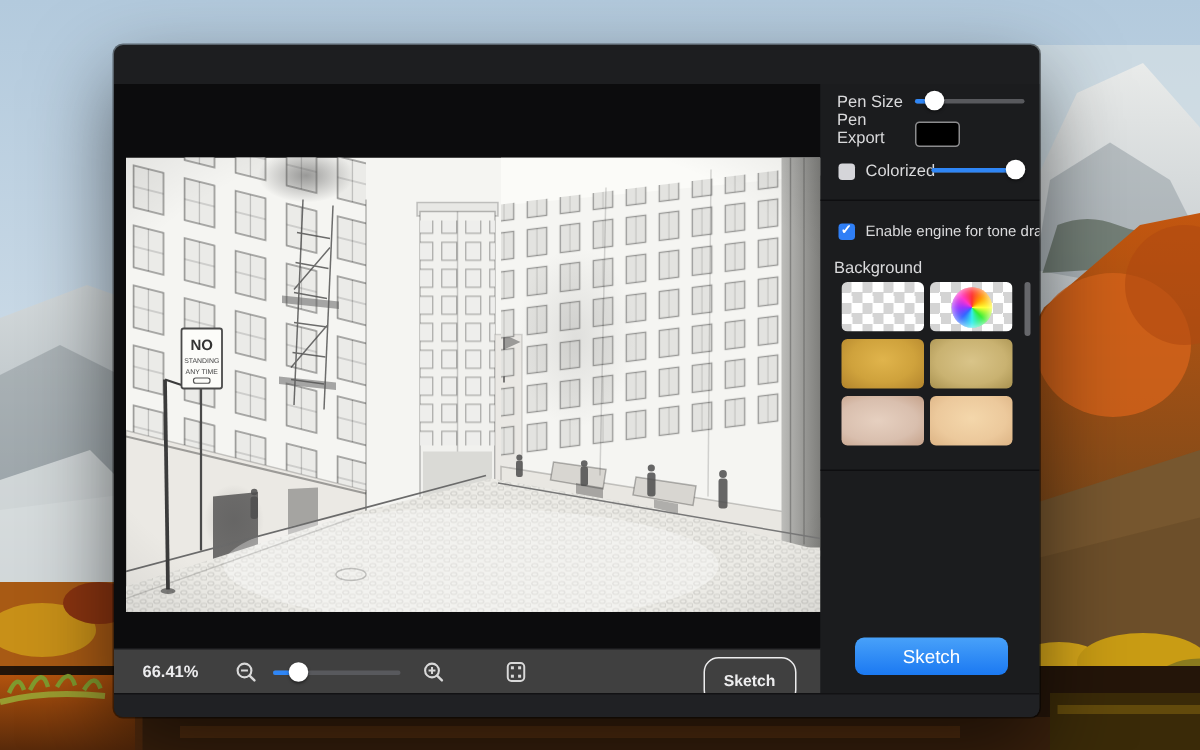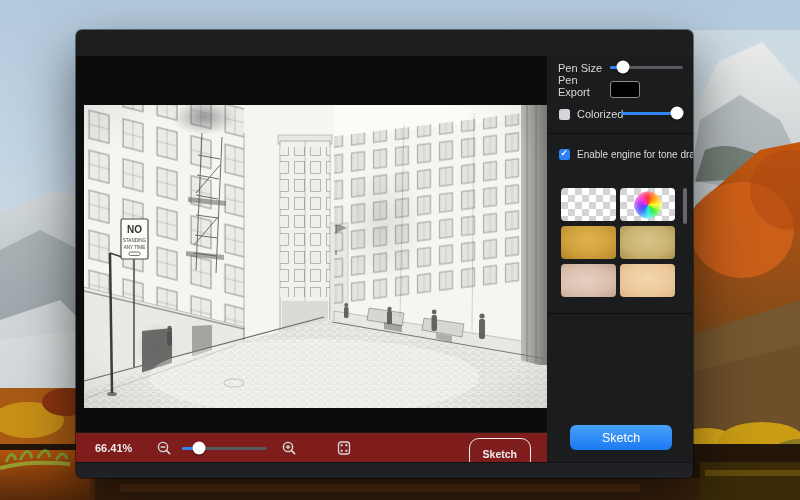--- a/index.html
+++ b/index.html
@@ -18,21 +18,21 @@
   .light.red{background:#f35f57}.light.yellow{background:#f6bd3f}.light.green{background:#30c748}
   .title { position:absolute; left:0; right:0; top:0; height:26px; line-height:26px;
     text-align:center; font-size:12px; font-weight:700; color:#d6d6d8; }
 
   
   .canvas { position:absolute; left:0; top:26px; width:471px; height:376px; background:#0c0c0d; }
   .sketch { position:absolute; left:8px; top:49px; width:463px; height:303px; }
 
   
   .statusbar { position:absolute; left:0; top:402px; width:471px; height:30px;
-    background:#7f1d1d; border-top:1px solid #1a1a1c; }
+    background:#404040; border-top:1px solid #1a1a1c; }
   .zoomlevel { position:absolute; left:19px; top:0; height:30px; line-height:30px;
     font-size:11px; font-weight:700; color:#ececee; }
   .tb-icon { position:absolute; top:7px; width:16px; height:16px; cursor:pointer; }
   .sketch-btn { position:absolute; right:16px; top:5px; height:19px; padding:15px 13px;
     border:1.5px solid #ededee; border-radius:10px; background:transparent;
     color:#ededee; font-size:10.5px; font-weight:700; line-height:16px; display:flex; align-items:center; }
   .footer { position:absolute; left:0; bottom:0; right:0; height:16px;
     background:#202124; border-top:1px solid #121214; }
 
   
@@ -319,20 +319,23 @@
         </div>
       </div>
 
       <div class="sep" style="top:77px"></div>
 
       <div class="side-row" style="top:88px;height:16px;left:12px">
         <div class="checkbox on"></div>
         <span class="lbl" style="font-size:10px;white-space:nowrap">Enable engine for tone drawing</span>
       </div>
 
+      <div class="side-row" style="top:113px;height:16px;left:9px">
+        <span class="lbl">Background</span>
+      </div>
 
       <div class="bg-grid">
           <div class="thumb bg-transparent"></div>
           <div class="thumb bg-wheel"></div>
           <div class="thumb bg-gold"></div>
           <div class="thumb bg-tan"></div>
           <div class="thumb bg-rose"></div>
           <div class="thumb bg-peach"></div>
         </div>
       <div class="scrollbar"></div>

